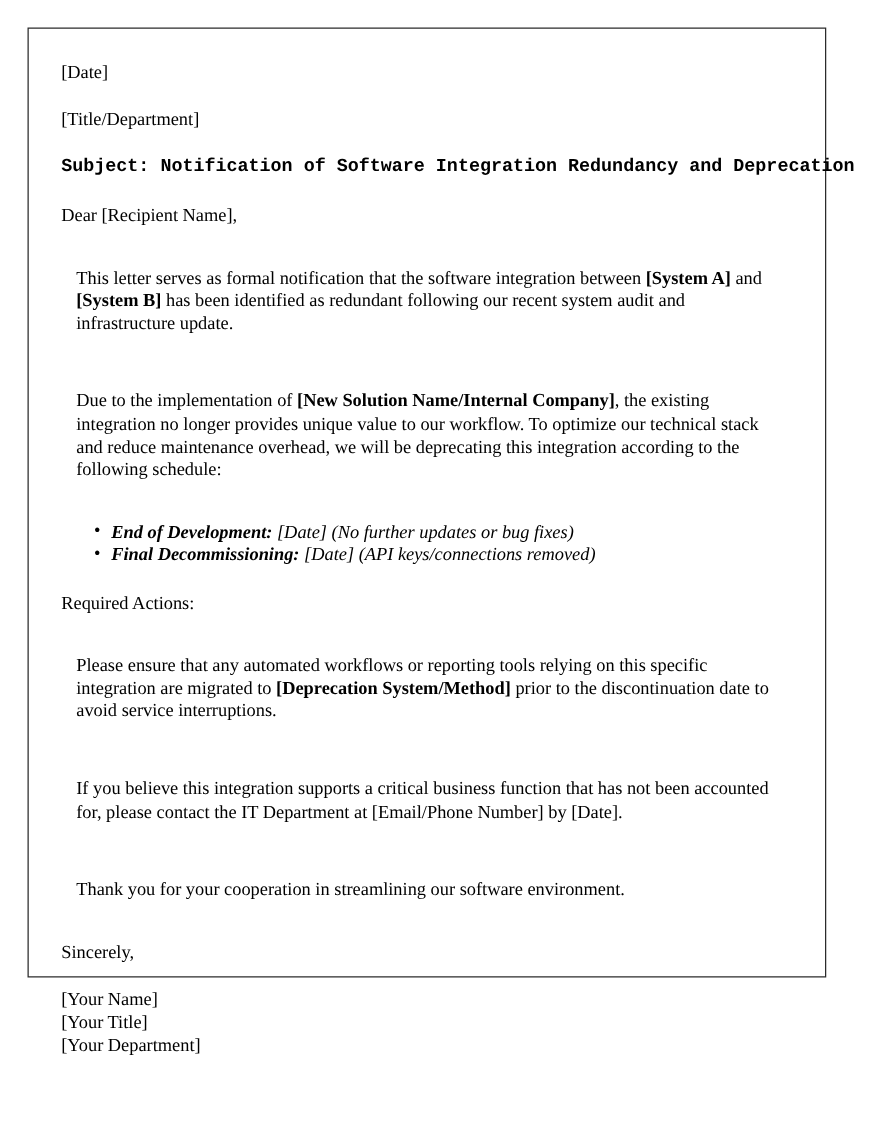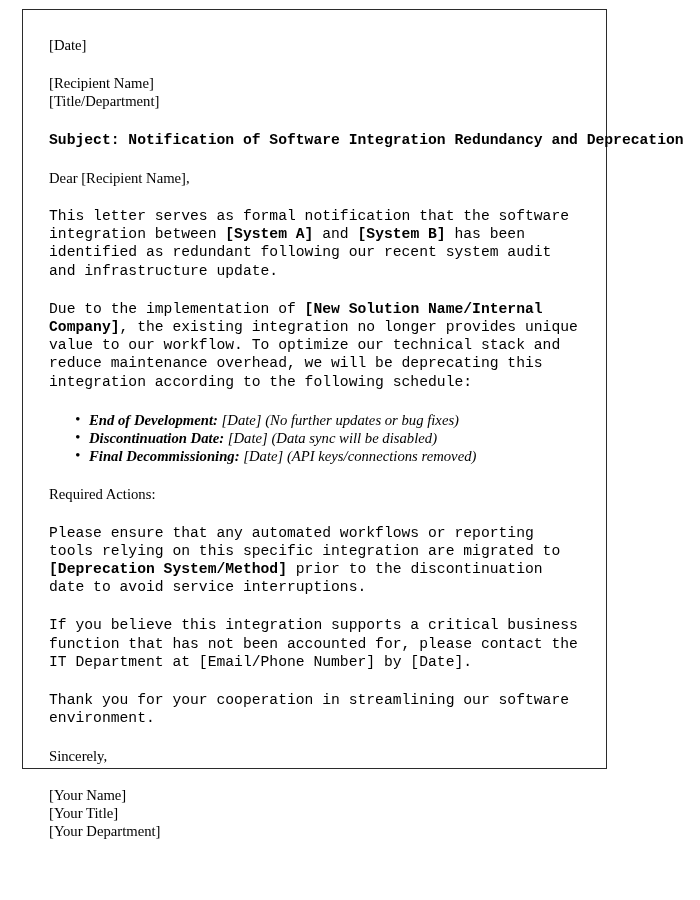--- a/index.html
+++ b/index.html
@@ -12,22 +12,22 @@
     width: 700px;
     height: 900px;
     position: relative;
     font-family: "Liberation Serif", "DejaVu Serif", serif;
     color: #000000;
     overflow: hidden;
   }
   .page-frame {
     position: absolute;
     left: 22px;
-    top: 9px;
-    width: 585px;
+    top: 22px;
+    width: 639px;
     height: 760px;
     border: 1.5px solid #2b2b2b;
     box-sizing: border-box;
     background: #ffffff;
   }
   .letter-body {
     padding: 26px 28px 0 26px;
     box-sizing: border-box;
     font-size: 14.7px;
     line-height: 18.2px;
@@ -39,23 +39,22 @@
   .address-line {
     display: block;
     white-space: nowrap;
   }
   .subject-line {
     font-weight: bold;
     white-space: nowrap;
     font-family: Liberation Mono, monospace;
   }
   p.para {
-    margin: 0;
+    margin: 12px;
     text-align: left;
-    font-family: Liberation Mono, monospace;
   }
   .bold {
     font-weight: bold;
   }
   ul.schedule-list {
     margin: 0;
     padding: 0 0 0 40px;
     list-style: none;
   }
   ul.schedule-list li {
@@ -87,21 +86,20 @@
 <div class="page-frame">
   <div class="letter-body">
 
     <div class="block">
       <span class="address-line">[Date]</span>
     </div>
 
     <div class="gap-md"></div>
 
     <div class="block">
-      <span class="address-line">[Recipient Name]</span>
       <span class="address-line">[Title/Department]</span>
     </div>
 
     <div class="gap-md"></div>
 
     <div class="block subject-line">Subject: Notification of Software Integration Redundancy and Deprecation</div>
 
     <div class="gap-md"></div>
 
     <div class="block">Dear [Recipient Name],</div>
@@ -111,21 +109,20 @@
     <p class="para"><span>This letter serves as formal notification that the software integration between </span><span class="bold">[System A]</span><span> and </span><span class="bold">[System B]</span><span> has been identified as redundant following our recent system audit and infrastructure update.</span></p>
 
     <div class="gap-md"></div>
 
     <p class="para"><span>Due to the implementation of </span><span class="bold">[New Solution Name/Internal Company]</span><span>, the existing integration no longer provides unique value to our workflow. To optimize our technical stack and reduce maintenance overhead, we will be deprecating this integration according to the following schedule:</span></p>
 
     <div class="gap-md"></div>
 
     <ul class="schedule-list">
       <li><span class="bold">End of Development:</span><span> [Date] (No further updates or bug fixes)</span></li>
-      <li><span class="bold">Discontinuation Date:</span><span> [Date] (Data sync will be disabled)</span></li>
       <li><span class="bold">Final Decommissioning:</span><span> [Date] (API keys/connections removed)</span></li>
     </ul>
 
     <div class="gap-md"></div>
 
     <div class="block section-heading">Required Actions:</div>
 
     <div class="gap-md"></div>
 
     <p class="para"><span>Please ensure that any automated workflows or reporting tools relying on this specific integration are migrated to </span><span class="bold">[Deprecation System/Method]</span><span> prior to the discontinuation date to avoid service interruptions.</span></p>

